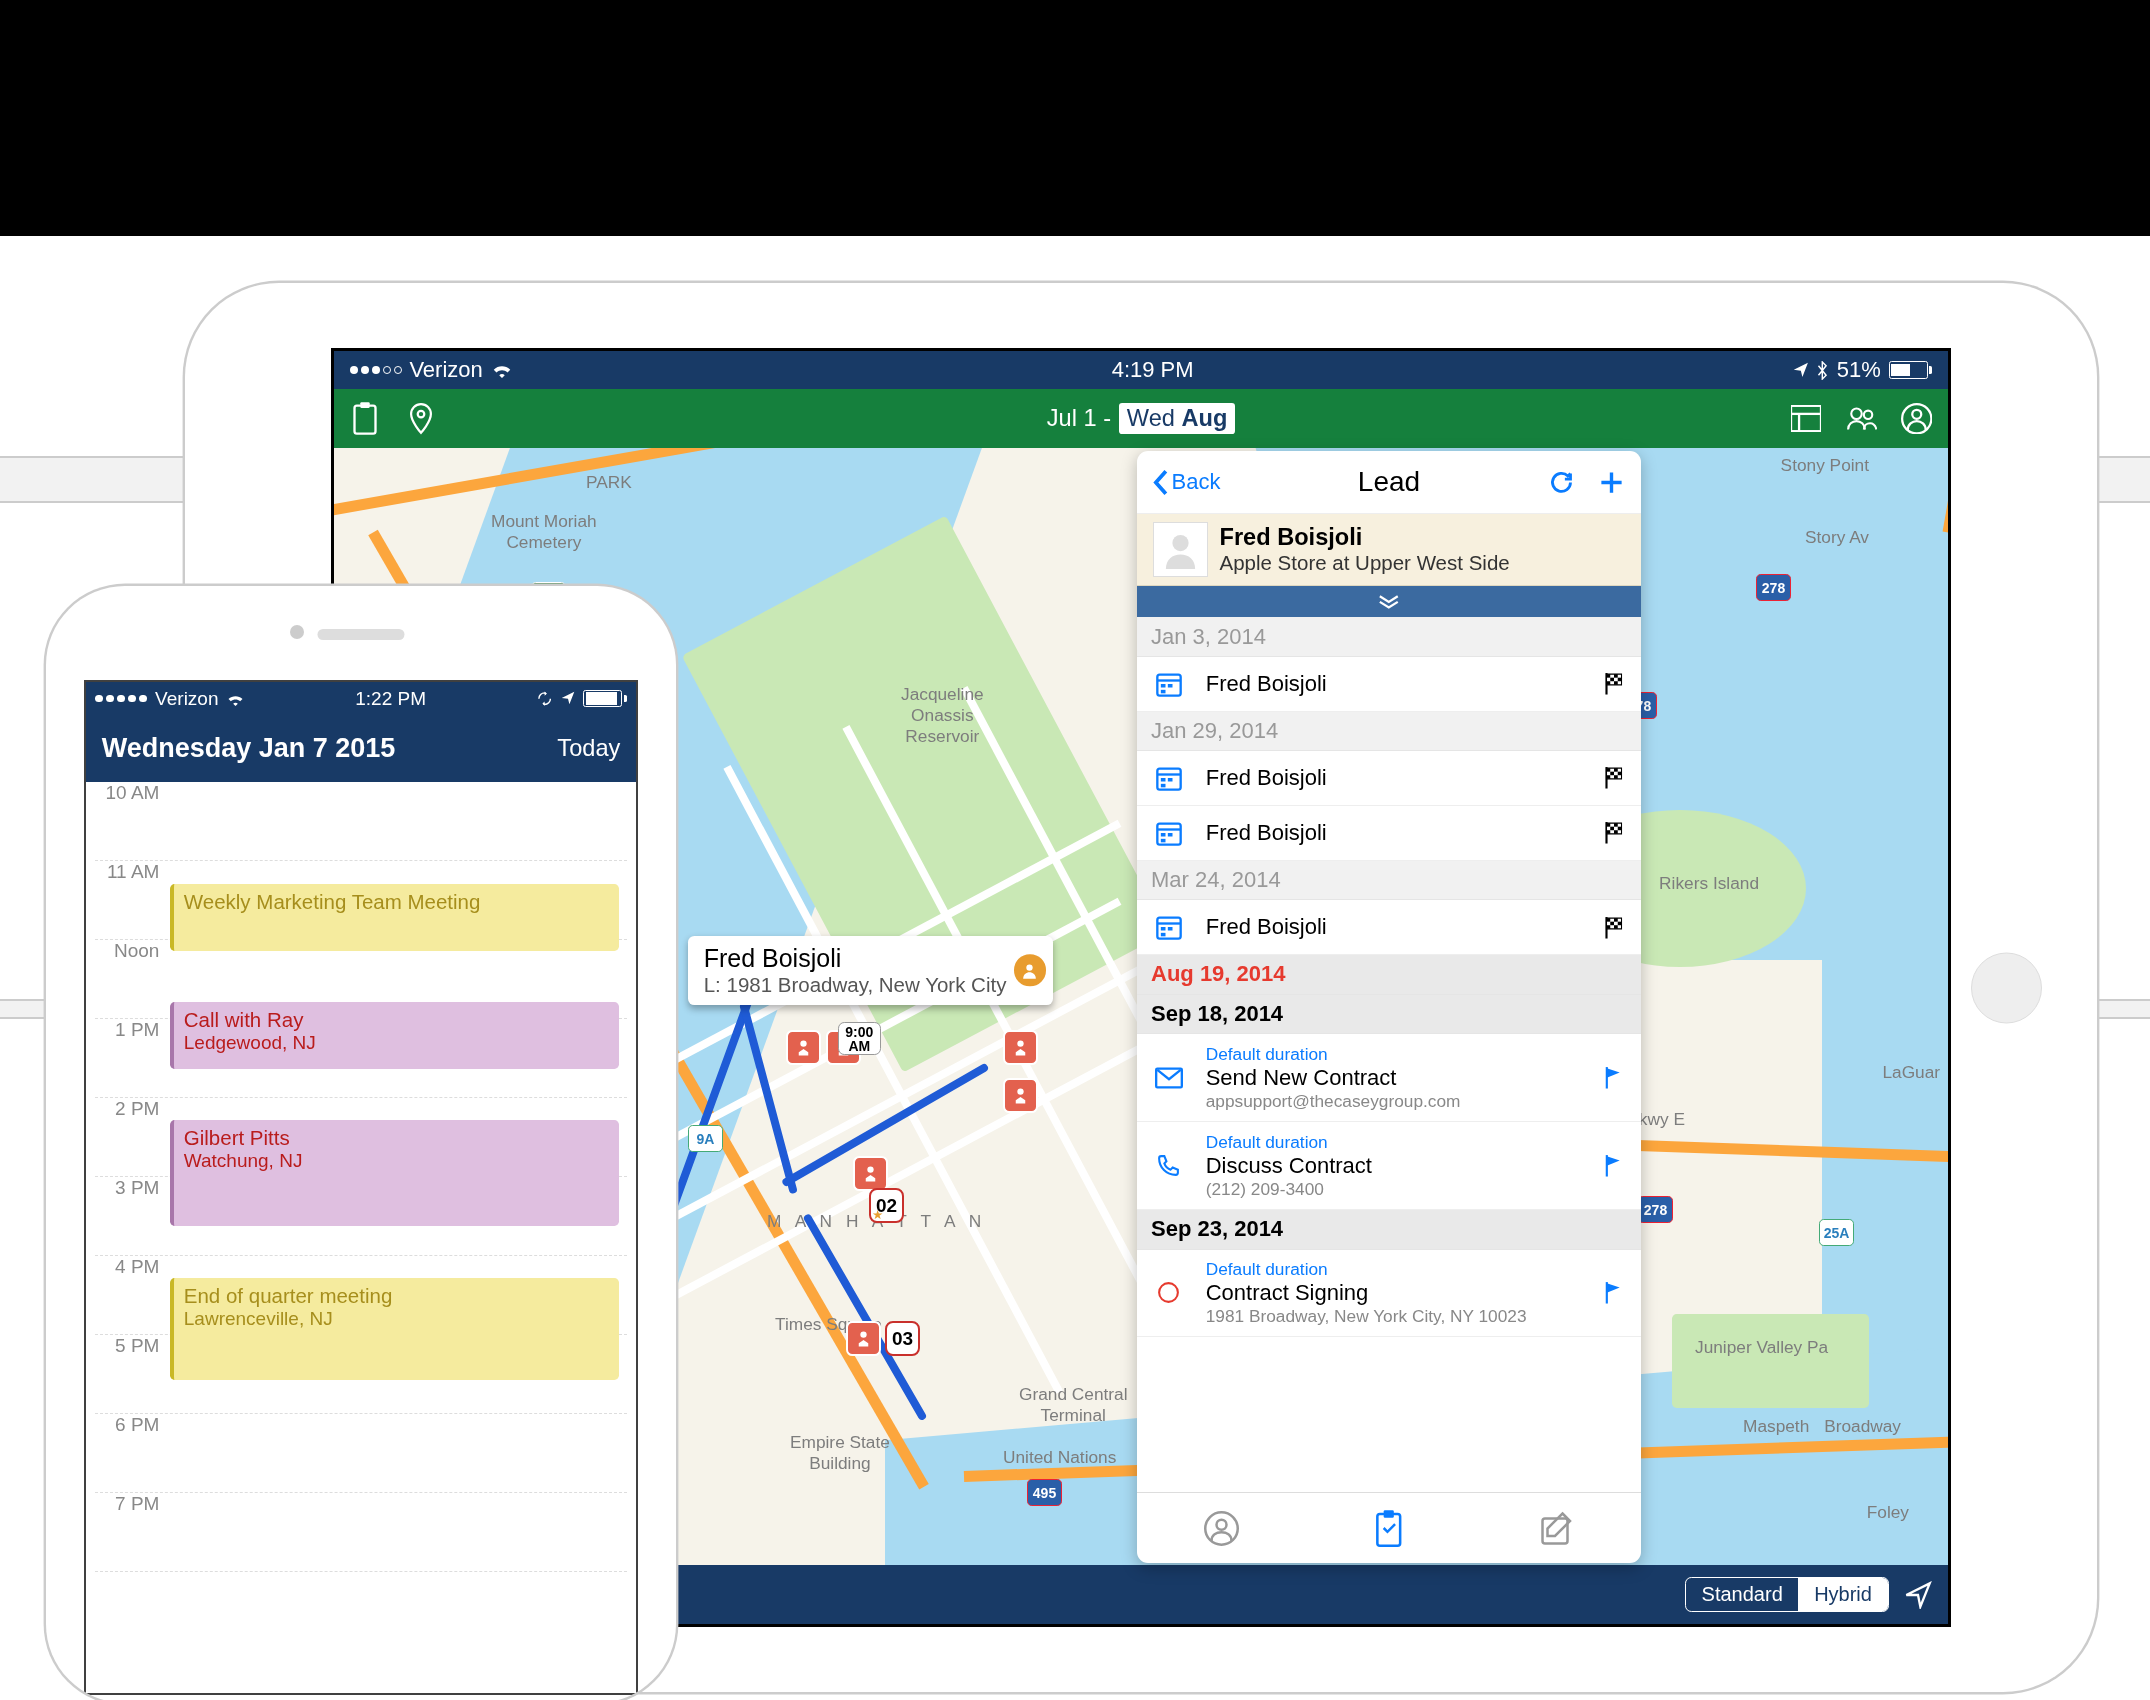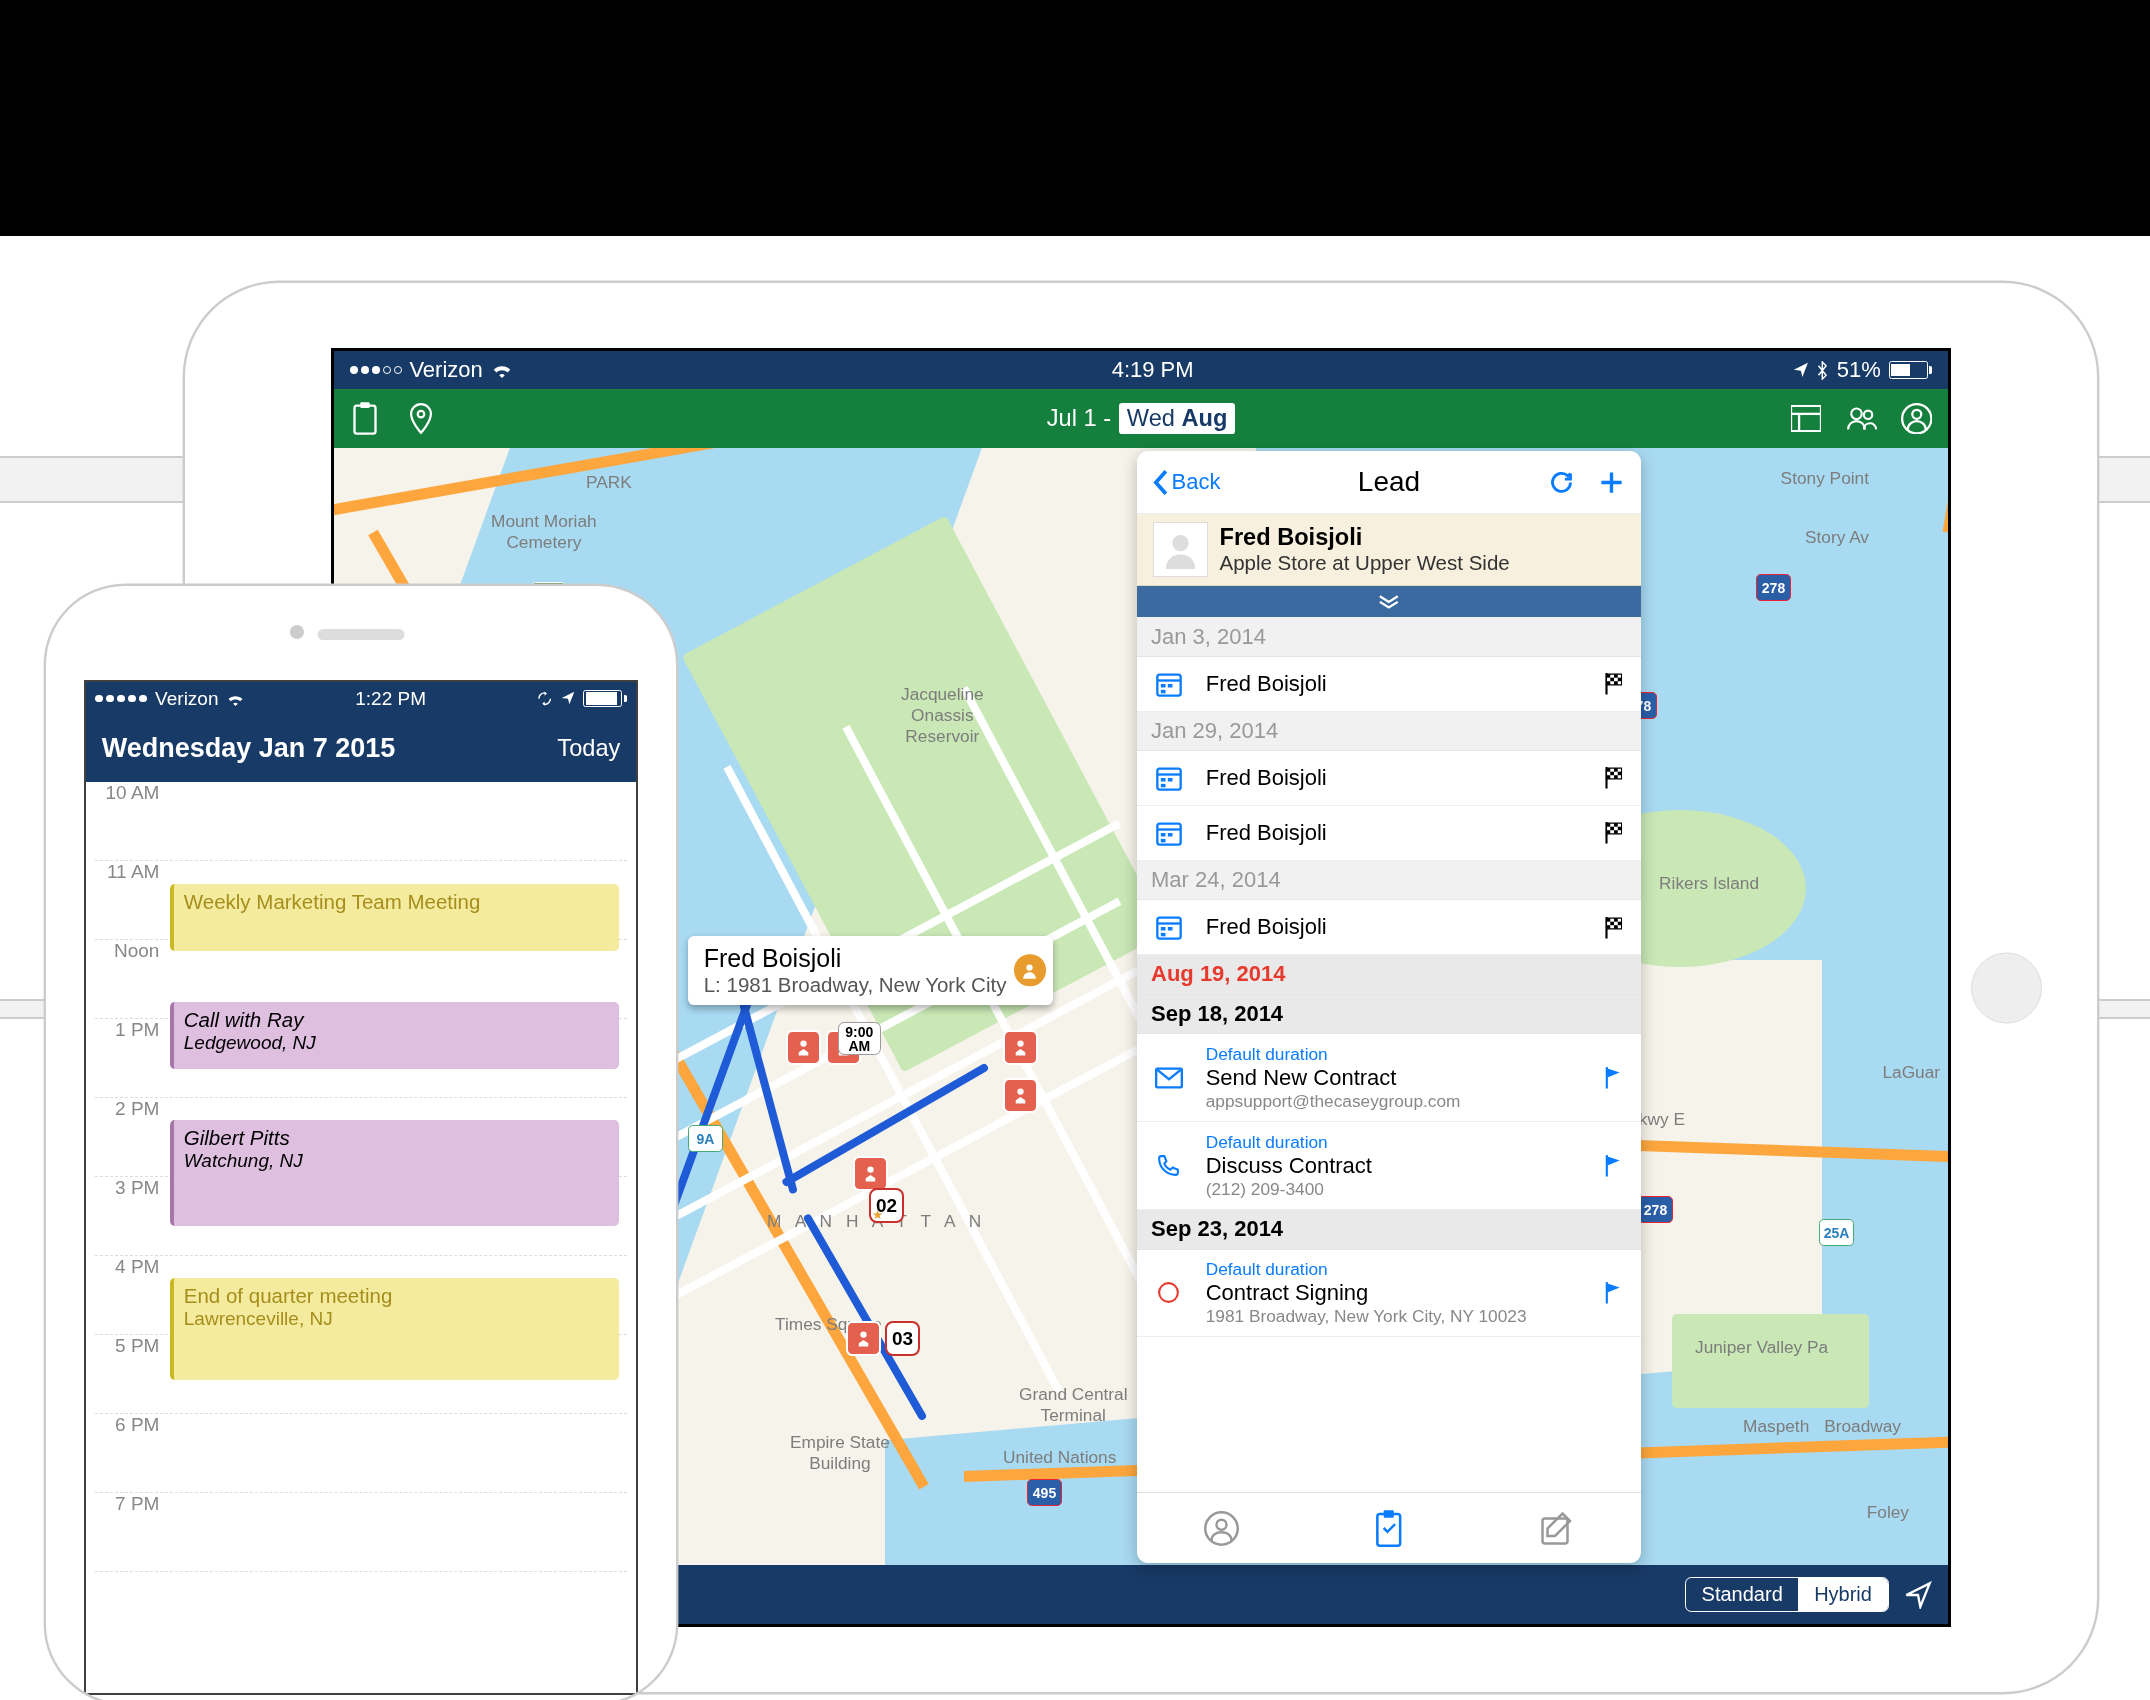--- a/index.html
+++ b/index.html
@@ -125,21 +125,21 @@
 
 .cal-body { background: #fff; padding: 0 9.4px; }
 .cal-row { display: flex; align-items: flex-start; min-height: 79px; border-bottom: 0.8px dashed #ddd; position: relative; }
 .cal-time { width: 75px; text-align: right; padding-right: 11px; padding-top: 0; color: #888; font-size: 19px; }
 .cal-slot { flex: 1; position: relative; }
 .cal-event {
   position: absolute; left: 0; right: 7.9px; border-radius: 4.7px; padding: 6.3px 9.4px;
   font-size: 20.5px; border-left: 4.7px solid;
 }
 .cal-event.yellow { background: #f5eb9e; border-color: #c9b826; color: #a68e1c; }
-.cal-event.purple { background: #dfbfe0; border-color: #a876aa; color: #000000; font-style: italic; }
+.cal-event.purple { background: #dfbfe0; border-color: #a876aa; color: #b91c1c; }
 .cal-event-title { font-weight: 500; }
 .cal-event-sub { font-size: 19px; }
 
 svg { display: block; }
 </style>
 </head>
 <body>
 
 <div class="topband"></div>
 <div class="topband2"></div>
@@ -272,21 +272,21 @@
 Onassis
 Reservoir</div>
         <div class="poi" style="left:433px;top:763px;letter-spacing:4.7px;">M A N H A T T A N</div>
         <div class="poi" style="left:441px;top:866px;">Times Square</div>
         <div class="poi" style="left:456px;top:984px;white-space:pre;">Empire State
 Building</div>
         <div class="poi" style="left:669px;top:999px;">United Nations</div>
         <div class="poi" style="left:685px;top:936px;white-space:pre;">Grand Central
 Terminal</div>
         <div class="poi" style="right:425px;top:23.6px;">Upper West Side</div>
-        <div class="poi" style="right:79px;top:20px;">Stony Point</div>
+        <div class="poi" style="right:79px;top:7px;">Stony Point</div>
         <div class="poi" style="right:79px;top:79px;">Story Av</div>
         <div class="poi" style="right:331px;top:449px;white-space:pre;text-align:center;">North Brother
 Island</div>
         <div class="poi" style="right:189px;top:425px;">Rikers Island</div>
         <div class="poi" style="right:7.9px;top:614px;">LaGuar</div>
         <div class="poi" style="right:47px;top:968px;">Broadway</div>
         <div class="poi" style="right:39px;top:1054px;">Foley</div>
         <div class="poi" style="left:1180px;top:661px;">Grand Central Pkwy E</div>
         <div class="poi" style="left:1361px;top:889px;">Juniper Valley Pa</div>
         <div class="poi" style="left:1409px;top:968px;">Maspeth</div>

